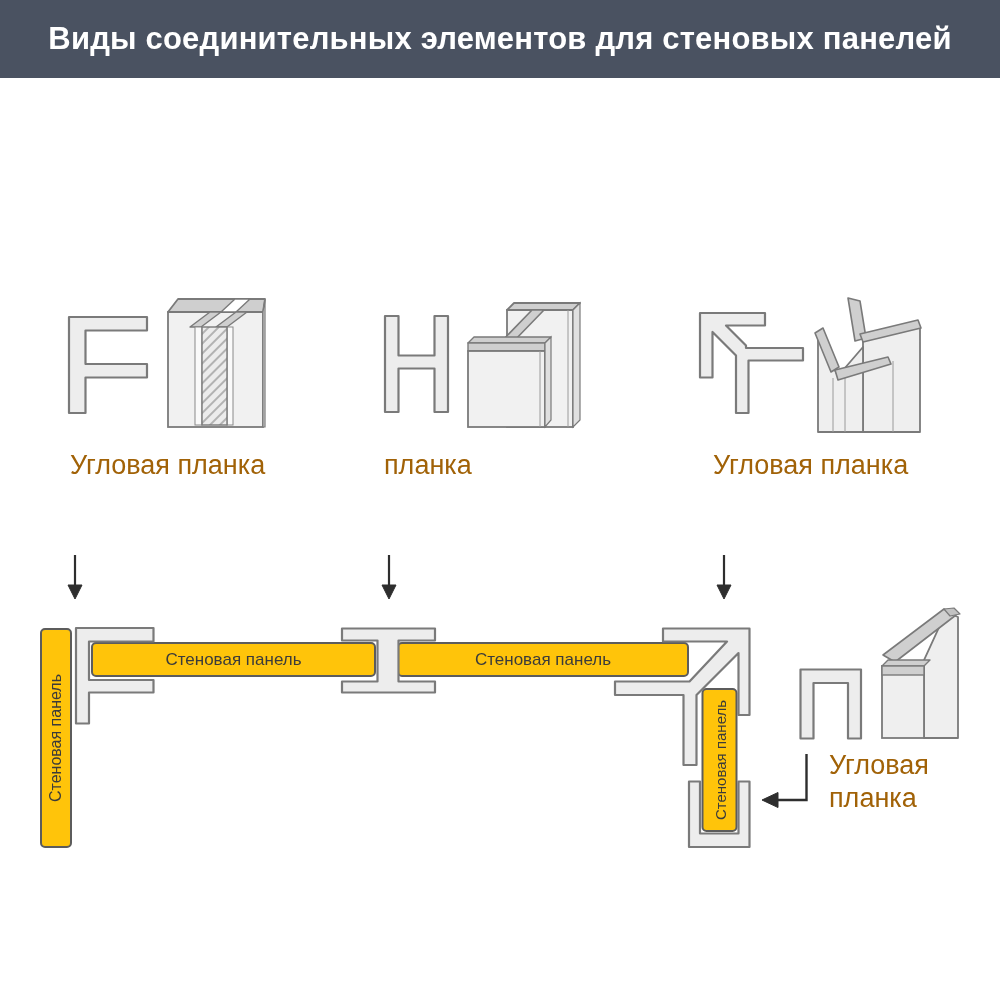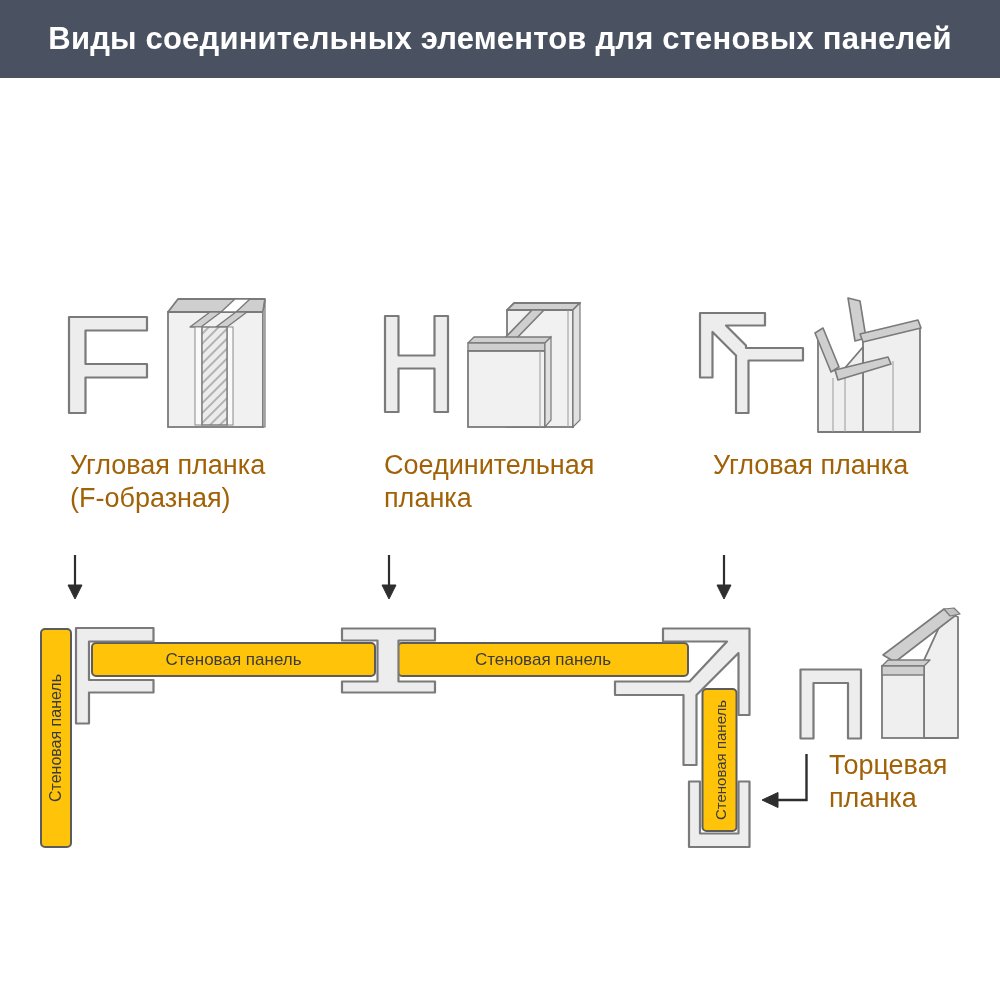--- a/index.html
+++ b/index.html
@@ -132,30 +132,28 @@
     <polygon points="762,800 778,792.5 778,807.5"></polygon>
   </g>
 </svg>
 
 <div class="header">
   <h1>Виды соединительных элементов для стеновых панелей</h1>
 </div>
 
 <div class="lbl" style="left:70px;top:449px;">
   <span>Угловая планка</span>
-  <span>(F-образная)</span>
 </div>
 <div class="lbl" style="left:384px;top:449px;">
-  <span>Соединительная</span>
   <span>планка</span>
 </div>
 <div class="lbl" style="left:713px;top:449px;">
   <span>Угловая планка</span>
 </div>
 <div class="lbl" style="left:829px;top:749px;">
-  <span>Торцевая</span>
+  <span>Угловая</span>
   <span>планка</span>
 </div>
 
 <div class="panel-lbl" style="left:92px;top:643px;width:283px;height:33px;">Стеновая панель</div>
 <div class="panel-lbl" style="left:398px;top:643px;width:290px;height:33px;">Стеновая панель</div>
 <div class="panel-lbl vert" style="left:56px;top:738px;font-size:16px;">Стеновая панель</div>
 <div class="panel-lbl vert" style="left:719.5px;top:760px;font-size:15px;">Стеновая панель</div>
 
 </body></html>

